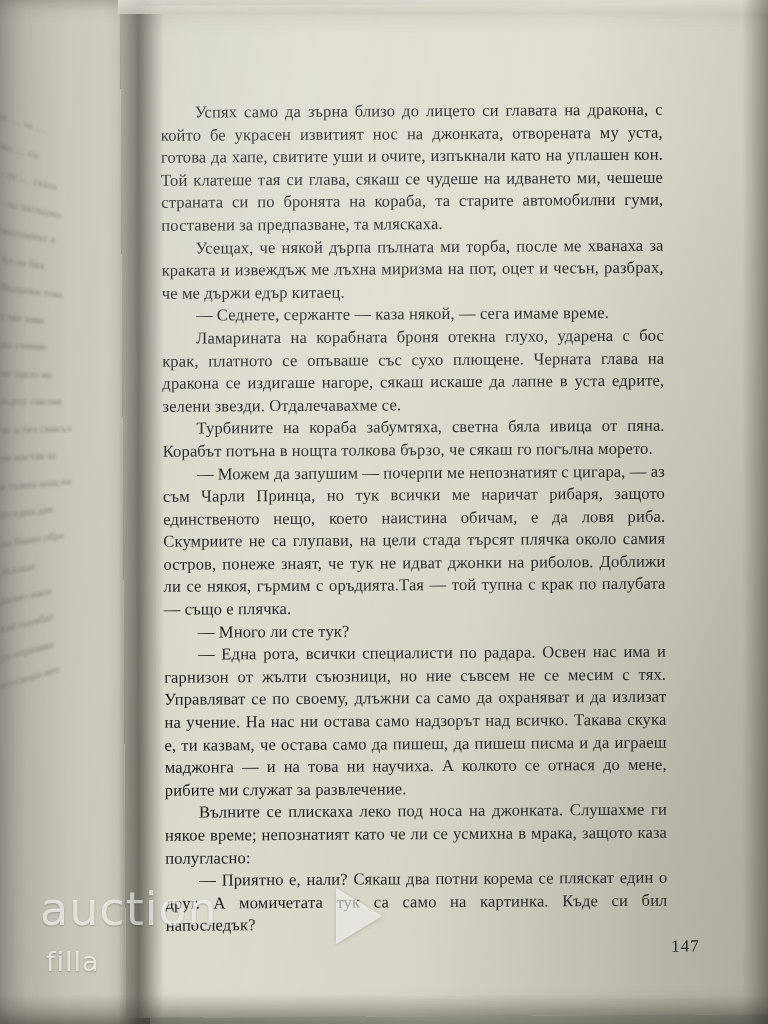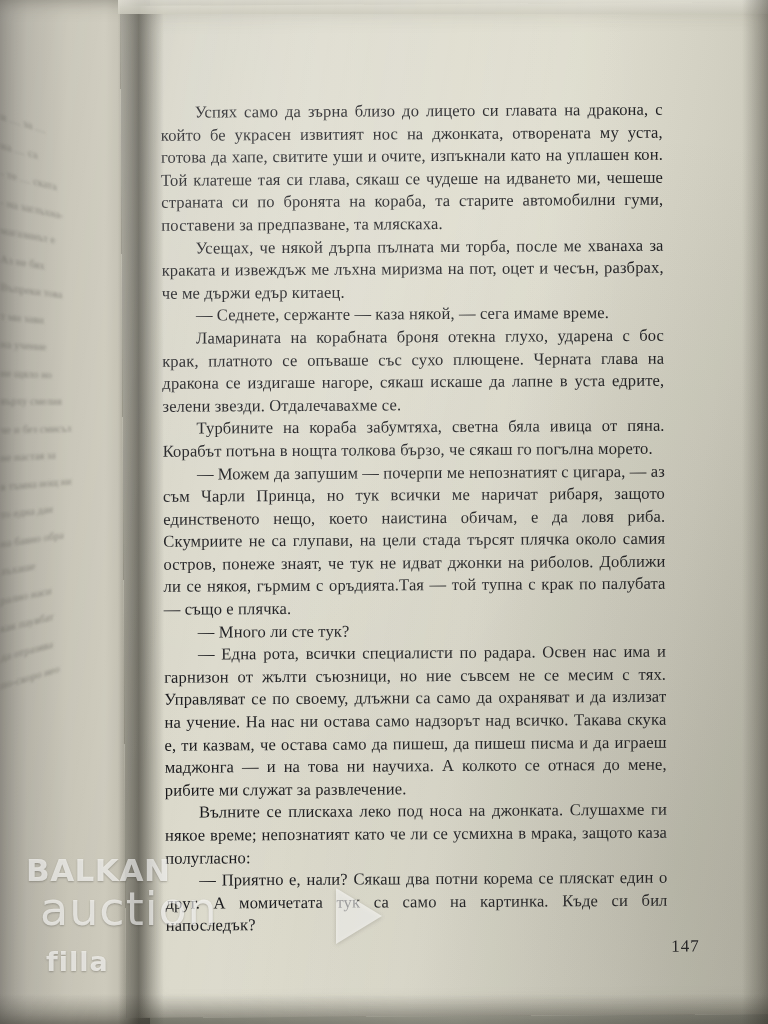--- a/index.html
+++ b/index.html
@@ -179,21 +179,21 @@
     top: 32px;
     font-size: 46px;
     font-weight: 400;
     letter-spacing: 1px;
     margin-left: 16px;
   }
   .wm-line3 {
     left: 28px;
     top: 96px;
     font-size: 27px;
-    font-weight: 700;
+    font-weight: 400;
     letter-spacing: 1px;
   }
   .wm-play {
     position: absolute;
     left: 318px;
     top: 38px;
     width: 0;
     height: 0;
     border-left: 46px solid rgba(255,255,255,0.75);
     border-top: 28px solid transparent;
@@ -258,19 +258,18 @@
     <div class="page-number">147</div>
   </div>
 
   <div class="gutter"></div>
   <div class="top-edge"></div>
   <div class="right-edge-shadow"></div>
   <div class="bottom-edge-shadow"></div>
   <div class="sheen"></div>
 
   <div class="watermark">
-    <div class="wm-line1">BALKAN</div>
     <div class="wm-line2">auction</div>
     <div class="wm-line3">filla</div>
     <div class="wm-play"></div>
   </div>
 
 </div>
 
 </body></html>

